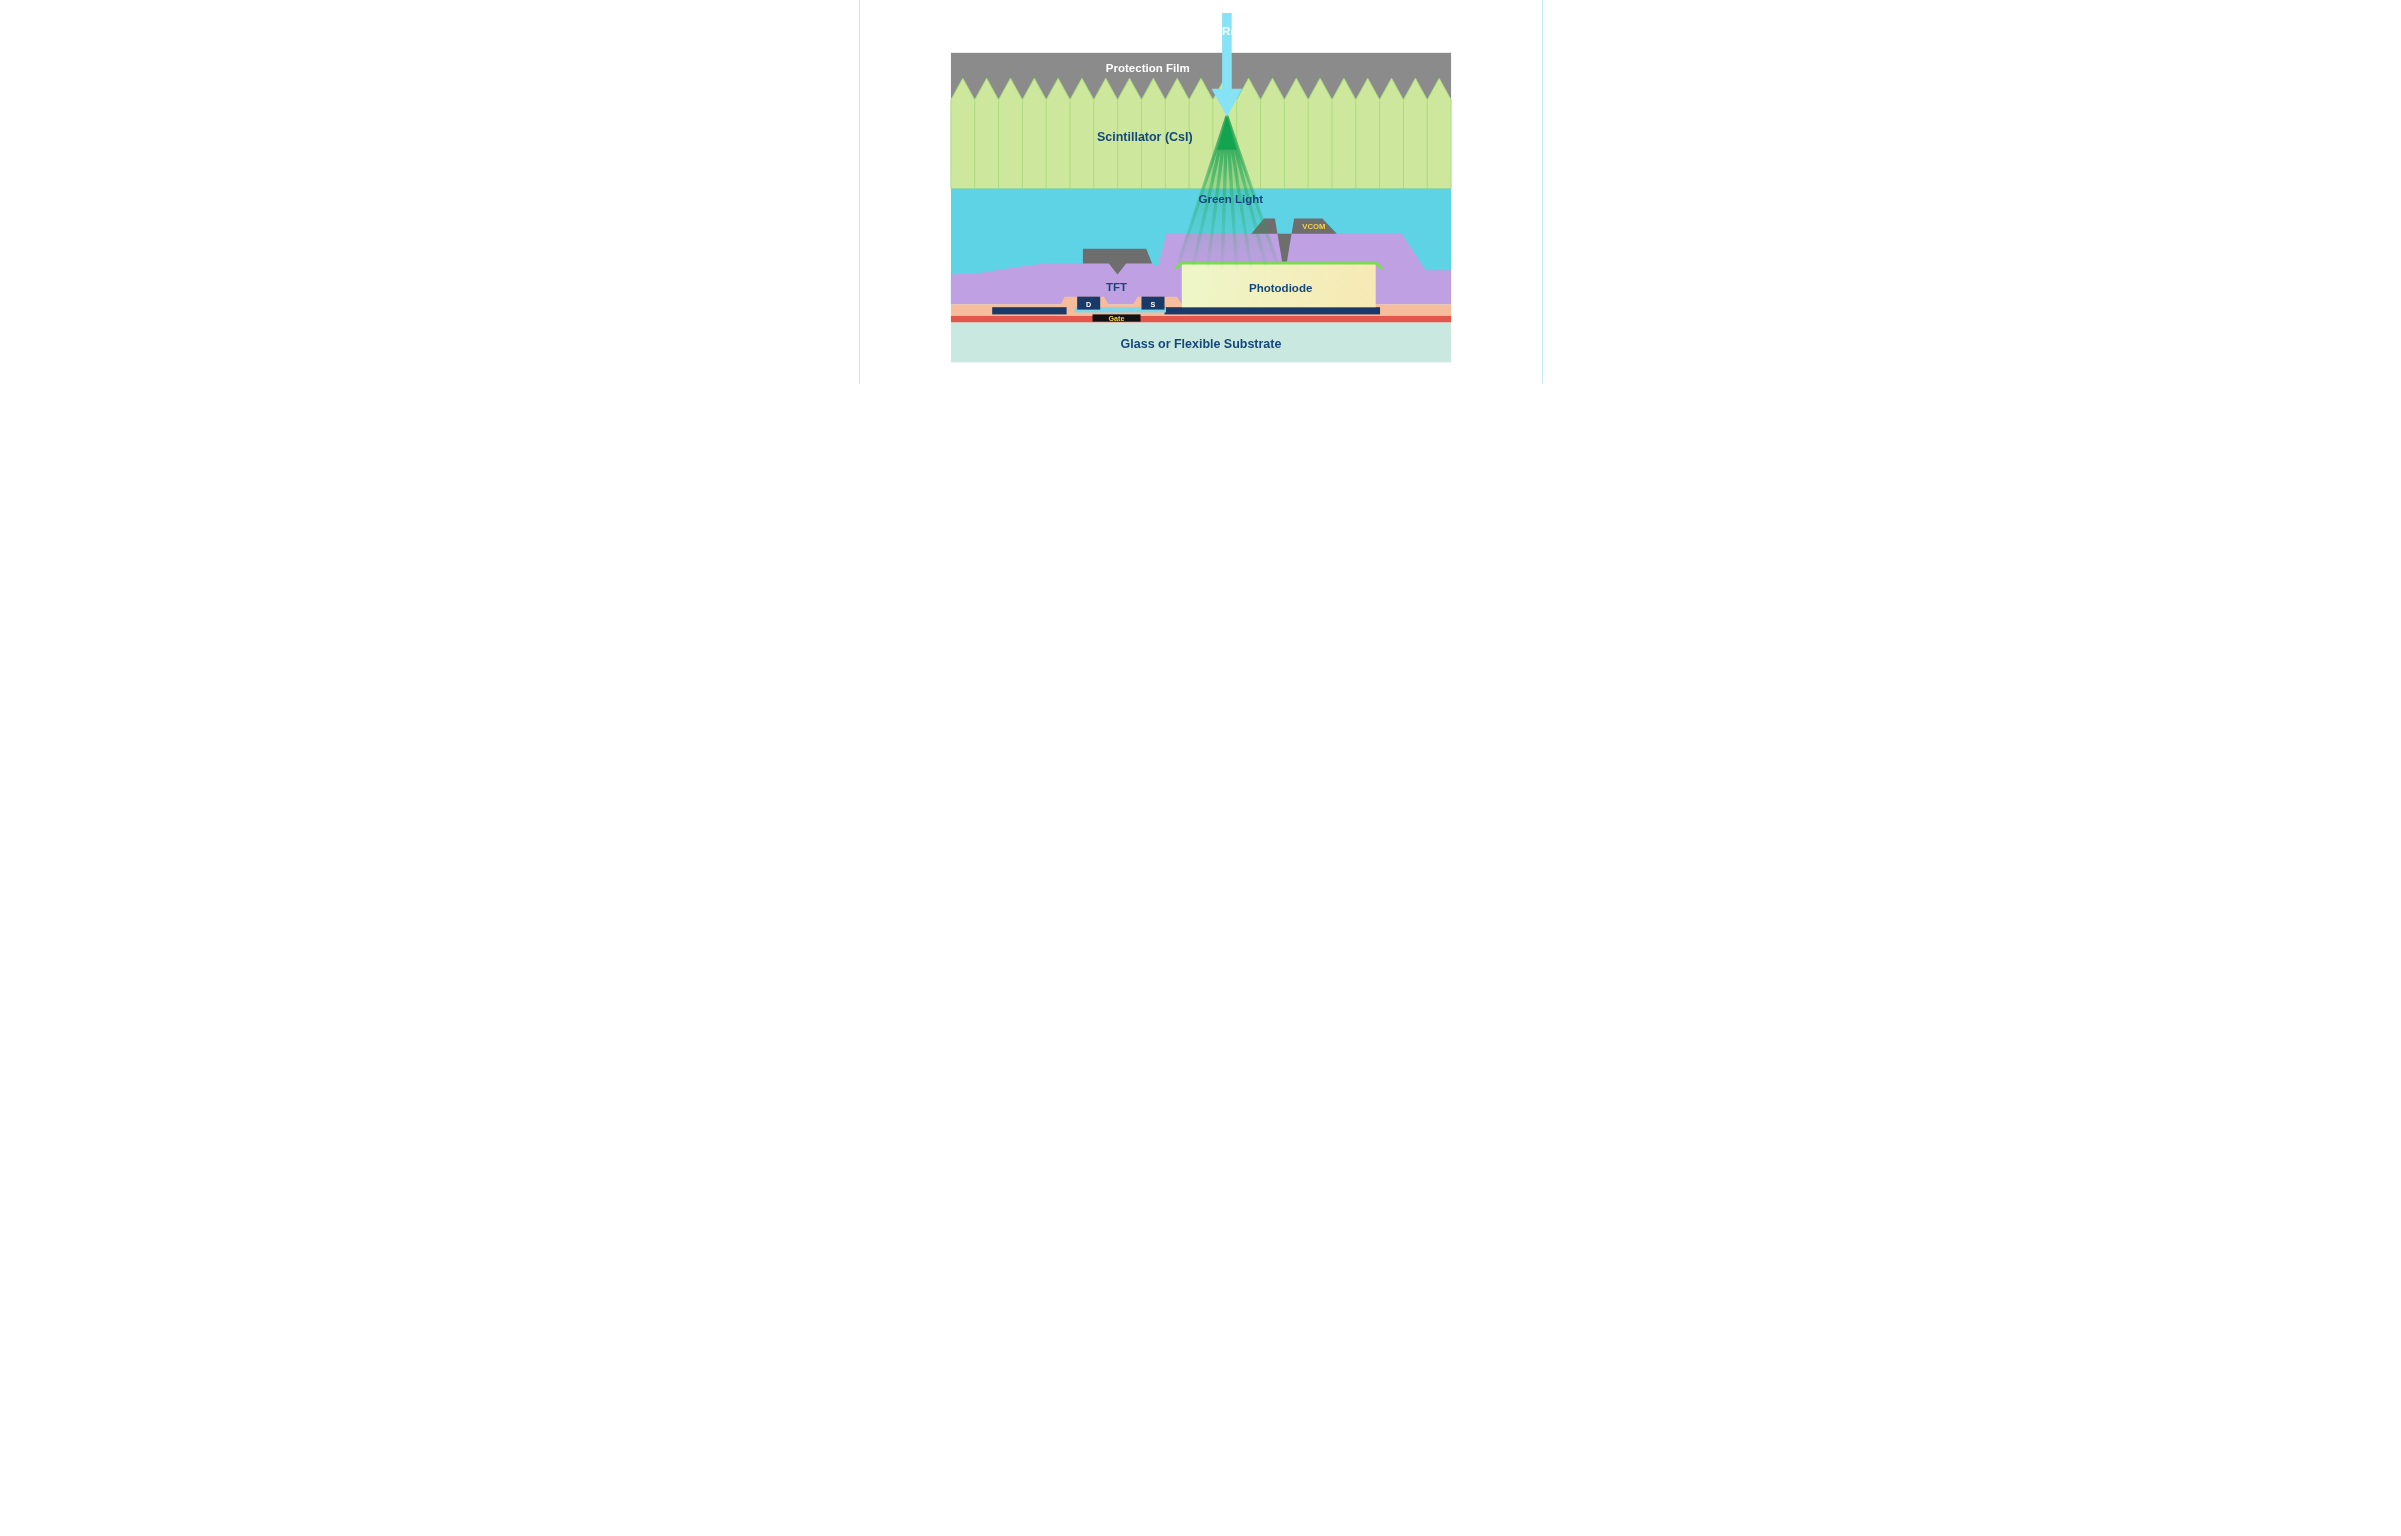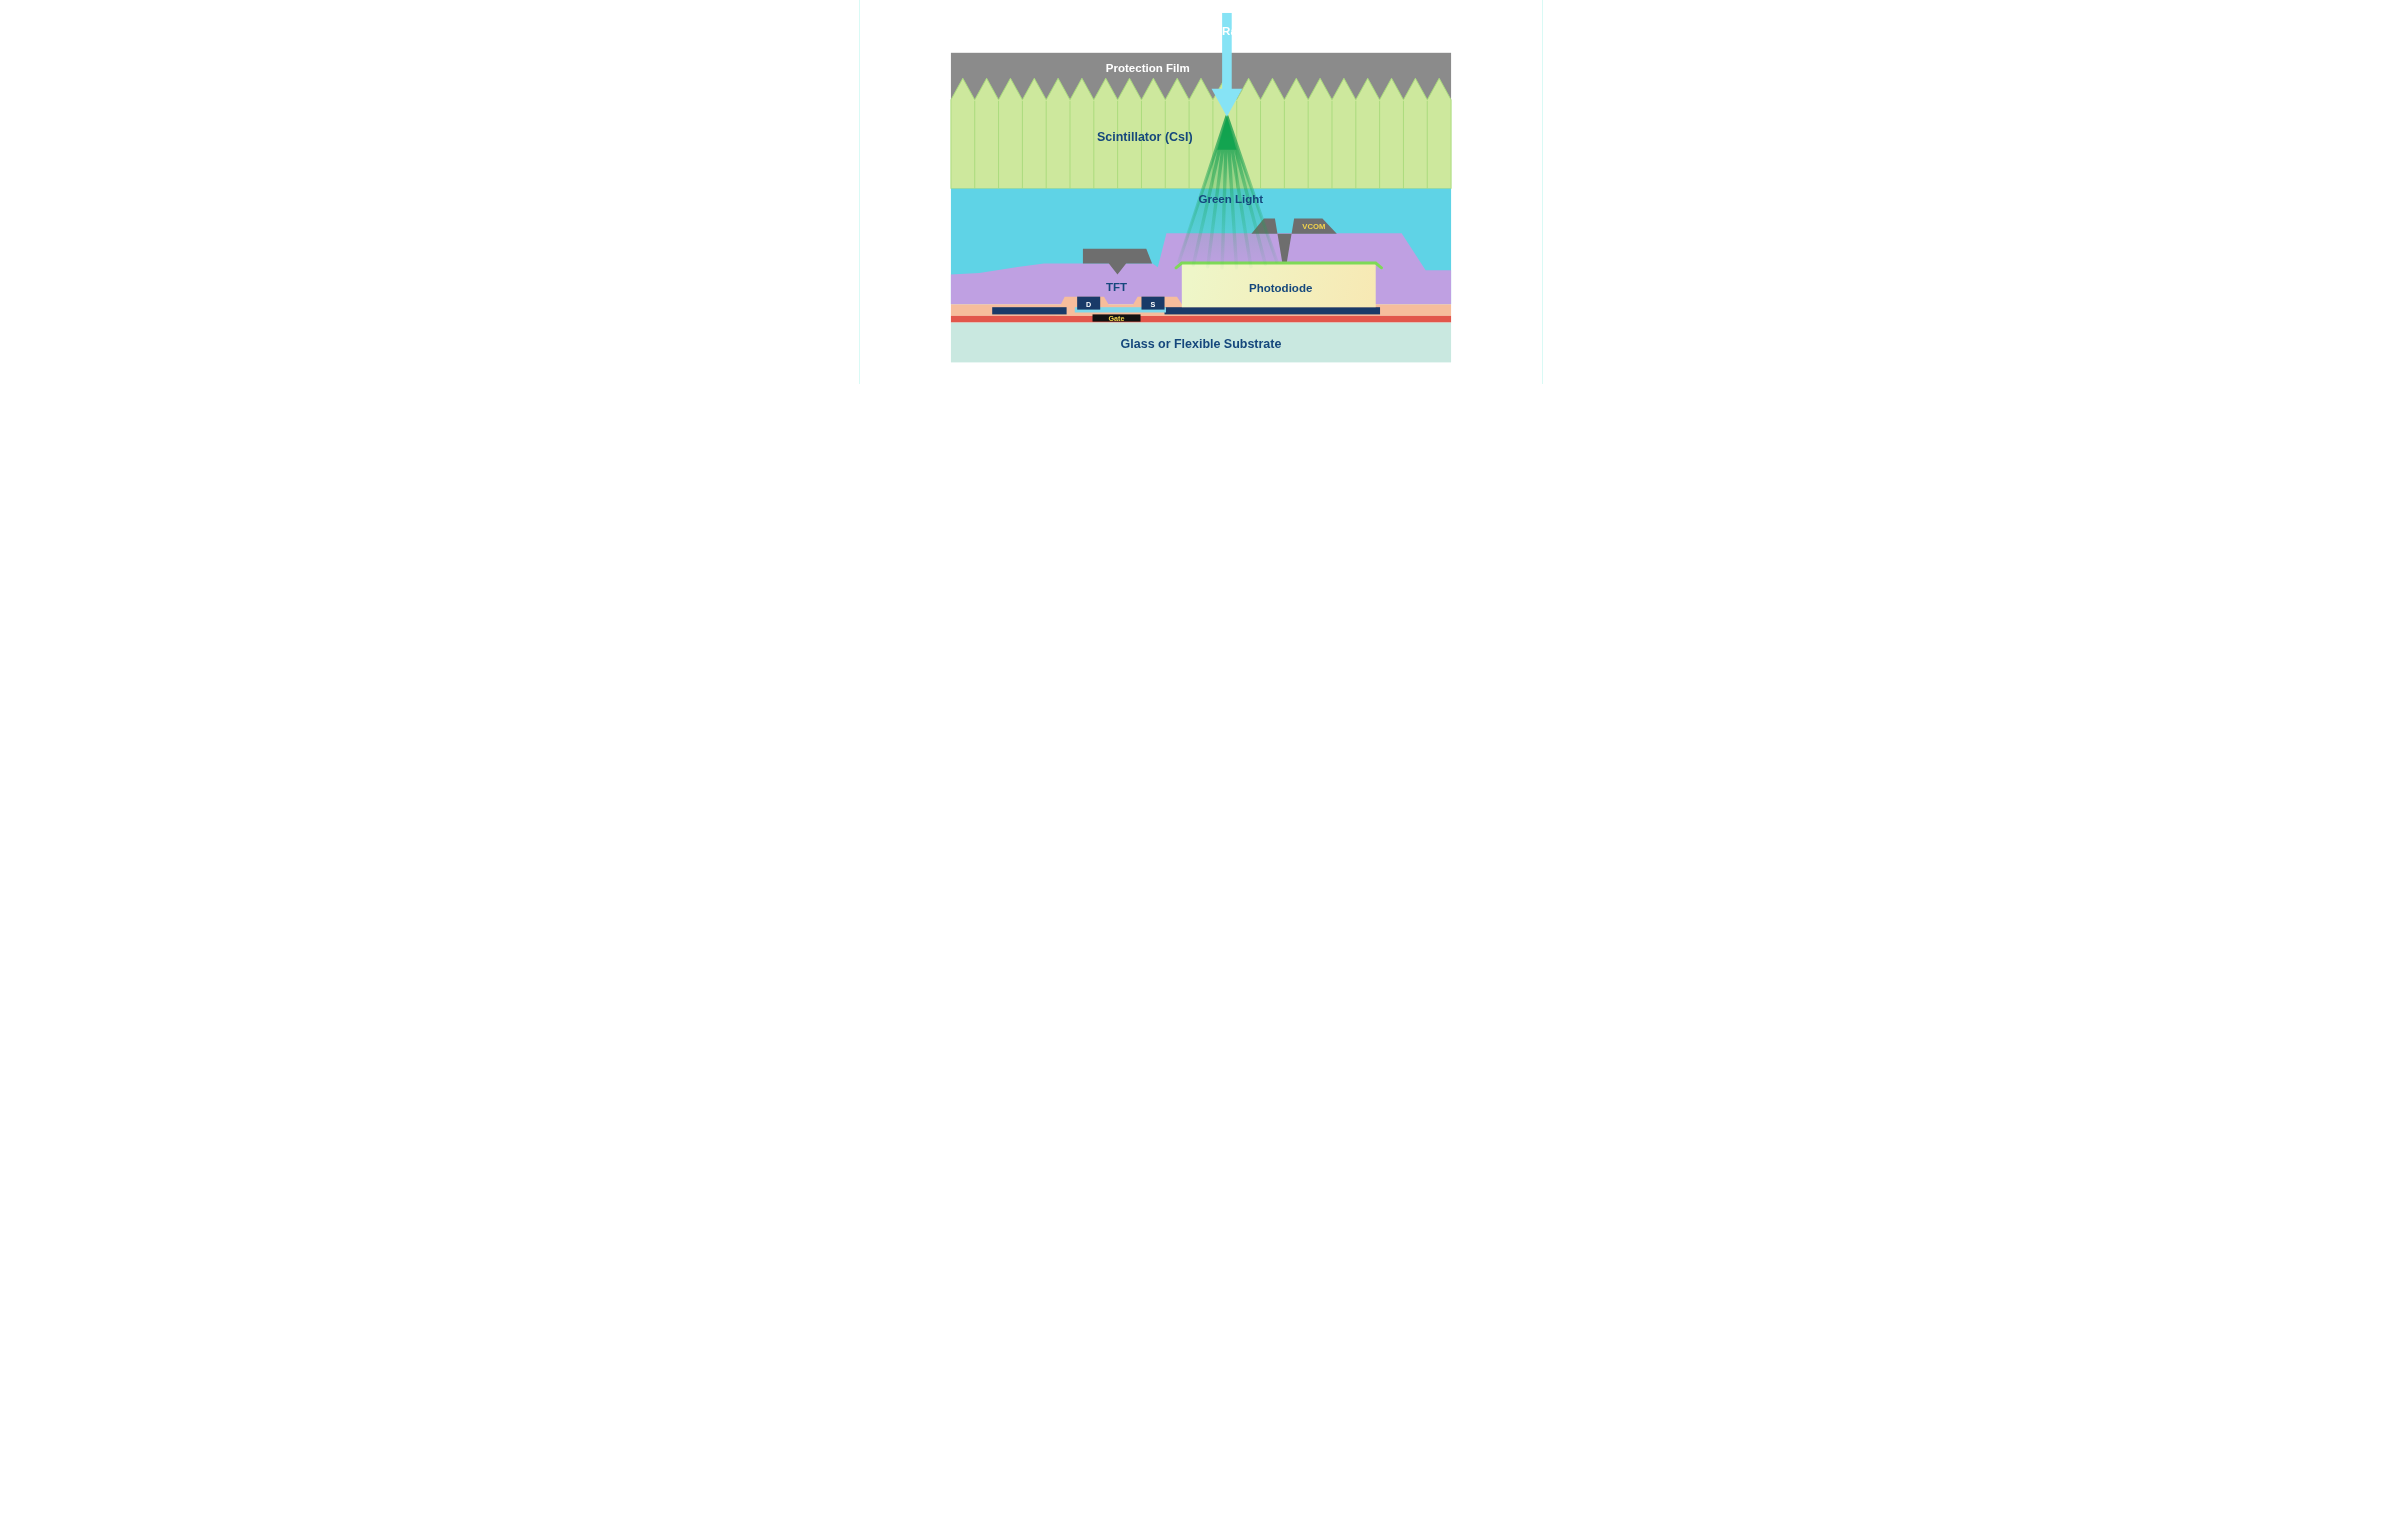--- a/index.html
+++ b/index.html
@@ -1,16 +1,16 @@
 <!DOCTYPE html>
 <html style="font-size:7.7px"><head>
 <meta charset="utf-8">
 <style>
   html,body{margin:0;padding:0;background:#ffffff;}
-  .stage{width:684px;height:384px;margin:0 auto;position:relative;background:#5eead4;}
+  .stage{width:684px;height:384px;margin:0 auto;position:relative;background:#14b8a6;}
   svg{display:block;width:100%;height:100%;}
   text{font-family:"Liberation Sans","DejaVu Sans",sans-serif;font-weight:700;}
   .t-lg{font-size:26px;}
   .t-md{font-size:24px;}
   .t-sm{font-size:16px;}
   .t-xs{font-size:15px;}
 </style>
 </head>
 <body>
 

